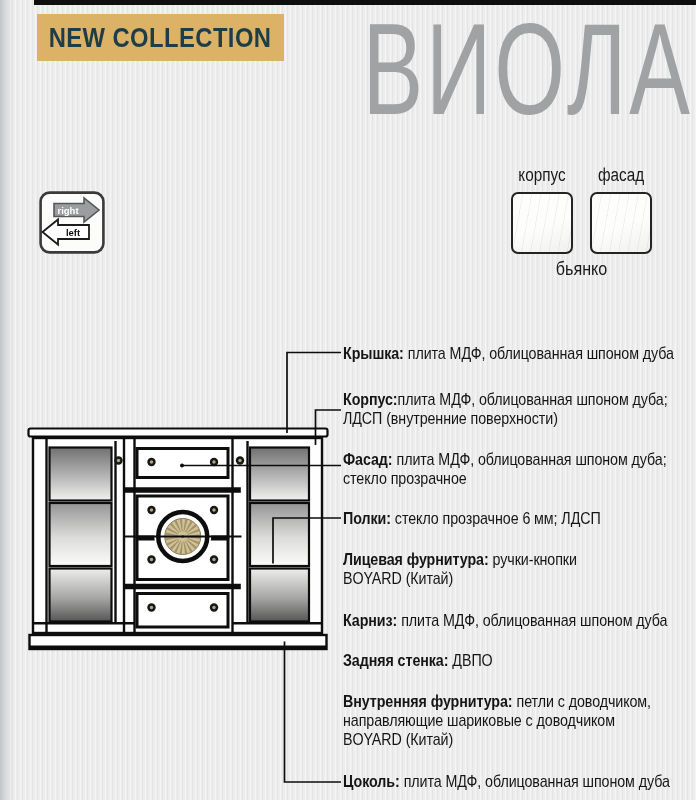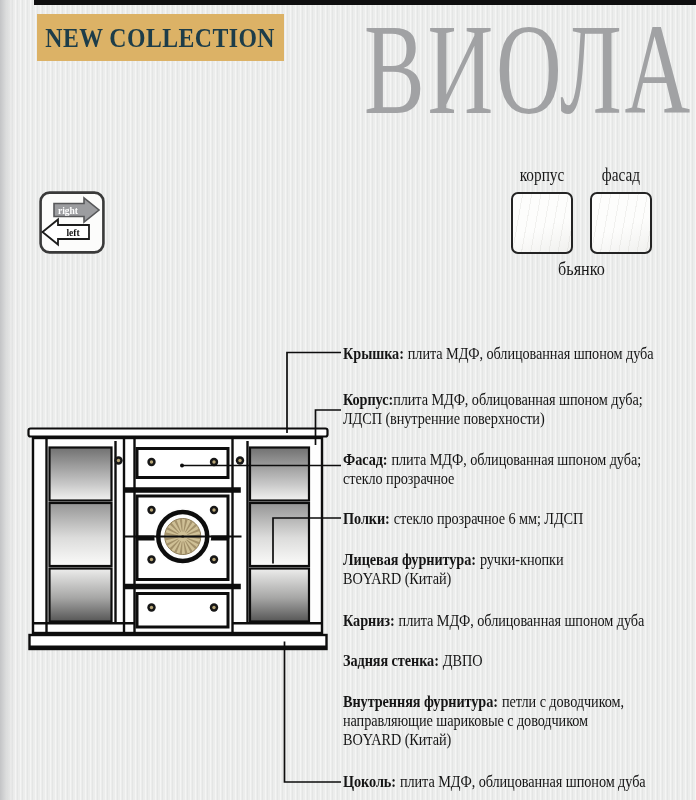--- a/index.html
+++ b/index.html
@@ -5,21 +5,21 @@
   html,body{margin:0;padding:0;background:#d8d8d8;}
   .page{
     position:relative;width:696px;height:800px;overflow:hidden;
     background:
       repeating-linear-gradient(90deg,
         rgba(255,255,255,.45) 0 1px,
         rgba(0,0,0,0) 1px 2px,
         rgba(100,110,115,.06) 2px 3px,
         rgba(0,0,0,0) 3px 5px),
       #ecedec;
-    font-family:Liberation Serif, serif;
+    font-family:Liberation Sans, sans-serif;
     color:#151515;
   }
   .left-edge{
     position:absolute;left:0;top:0;width:14px;height:800px;
     background:linear-gradient(90deg,#c3c4c6 0%,#dcdddd 45%,rgba(236,237,236,0) 100%);
   }
   .top-bar{position:absolute;left:34px;right:0;top:0;height:5px;background:#0f0f0f;}
   .badge{
     position:absolute;left:37px;top:14px;width:247px;height:47px;
     background:#dcb266;display:flex;align-items:center;justify-content:center;

